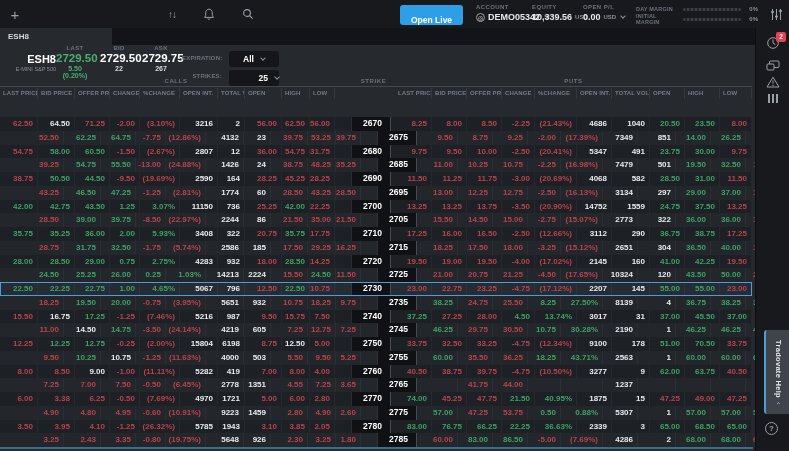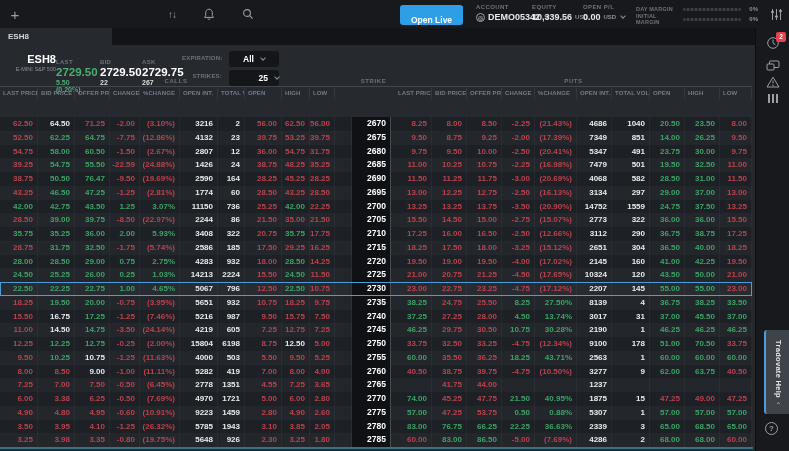--- a/index.html
+++ b/index.html
@@ -42,21 +42,21 @@
   
   .tabbar{ position:absolute; left:0; top:28px; width:755px; height:17px; background:#121417;}
   .tab{ position:absolute; left:0; top:0; width:112px; height:17px; background:var(--panel-bg);
     color:#d4d7db; font-size:8px; font-weight:700; line-height:17px; padding-left:8px; cursor:pointer;}
 
   
   .chain-head{ position:absolute; left:0; top:45px; width:755px; height:72px; background:var(--panel-bg);}
   .sym-block{ position:absolute; left:12px; top:8px; width:44px; text-align:right;}
   .sym{ font-size:11px; font-weight:700; color:#fff;}
   .sym-name{ font-size:5.5px; color:#8a9099; margin-top:1px; white-space:nowrap;}
-  .quote{ position:absolute; top:14px; text-align:left;}
+  .quote{ position:absolute; top:0; text-align:center;}
   .q-label{ font-size:6px; color:#6d737c; font-weight:700; letter-spacing:.3px;}
   .q-main{ font-size:11.5px; font-weight:700; margin-top:1px;}
   .q-sub{ font-size:7px; font-weight:700; margin-top:1px;}
   .q-last{ left:56px; width:38px;}
   .q-last .q-main,.q-last .q-sub{ color:#4caf72;}
   .q-bid{ left:100px; width:38px;} .q-ask{ left:142px; width:38px;}
   .q-bid .q-main,.q-ask .q-main{ color:#fff;}
   .q-bid .q-sub,.q-ask .q-sub{ color:#d8dadd;}
   .dd-label{ position:absolute; width:40px; text-align:right; font-size:6px; color:#6d737c; font-weight:700; letter-spacing:.2px;}
   .dropdown{ position:absolute; left:229px; width:50px; height:16px; background:#141619; border-radius:3px;
@@ -77,25 +77,25 @@
   .hcell.empty{ border-right:none; cursor:default;}
 
   .opt-band{ position:absolute; left:0; top:54px; width:755px; height:18px; background:var(--panel-bg);
     display:flex; align-items:center; gap:5px; padding-left:10px;}
   .opt-sym{ font-size:9.5px; font-weight:700; color:#fff;}
   .opt-name{ font-size:6px; color:#8a9099;}
 
   
   .rows{ position:absolute; left:0; top:117px; width:755px;}
   .row{ height:13.75px; background:var(--row-a); cursor:pointer; position:relative;}
-  .row.alt{ background:var(--row-b);}
+  .row.alt{ background:var(--row-b);padding-left:26px;}
   .row.selected{ background:#272c33; outline:1px solid var(--sel); outline-offset:-1px; z-index:2;}
   .cell{ font-size:8px; font-weight:700; text-align:right; padding-right:4px; line-height:13.75px;
     border-right:1px solid rgba(255,255,255,.04); overflow:hidden; white-space:nowrap;}
-  .cell.strike{ background:#0f1114; color:#fff; text-align:right; padding-left:7px; font-size:8.5px;
+  .cell.strike{ background:#0f1114; color:#fff; text-align:center; padding-left:7px; font-size:8.5px;
     border-right:none;}
   .cell.spacer{ border-right:1px solid rgba(255,255,255,.06);}
   .cell.gap{ border-right:none; border-left:1px solid #474c54; padding:0;}
   .col-r{ color:var(--red);} .col-g{ color:var(--green);} .col-w{ color:var(--white);}
   .scroll-line{ position:absolute; left:0; top:447px; width:753px; height:2px; background:#35708f;}
 
   
   .sidebar{ position:absolute; left:755px; top:28px; width:34px; height:423px; background:var(--bar-bg);
     border-left:1px solid #0c0d0f;}
   .sb-icon{ position:absolute; left:0; width:34px; display:flex; justify-content:center; color:#9aa0a8; cursor:pointer;}
@@ -326,21 +326,21 @@
         <div class="cell col-w">5347</div>
         <div class="cell col-w">491</div>
         <div class="cell col-g">23.75</div>
         <div class="cell col-g">30.00</div>
         <div class="cell col-r">9.75</div>
       </div>
       <div class="chain-grid row alt">
         <div class="cell col-r">39.25</div>
         <div class="cell col-g">54.75</div>
         <div class="cell col-g">55.50</div>
-        <div class="cell col-r">-22.59</div>
+        <div class="cell col-r">-13.00</div>
         <div class="cell col-r">(24.88%)</div>
         <div class="cell col-w">1426</div>
         <div class="cell col-w">24</div>
         <div class="cell col-r">38.75</div>
         <div class="cell col-r">48.25</div>
         <div class="cell col-r">35.25</div>
         <div class="cell spacer"></div>
         <div class="cell strike">2685</div>
         <div class="cell gap"></div>
         <div class="cell col-r">11.00</div>
@@ -350,21 +350,21 @@
         <div class="cell col-r">(16.98%)</div>
         <div class="cell col-w">7479</div>
         <div class="cell col-w">501</div>
         <div class="cell col-g">19.50</div>
         <div class="cell col-g">32.50</div>
         <div class="cell col-r">11.00</div>
       </div>
       <div class="chain-grid row">
         <div class="cell col-r">38.75</div>
         <div class="cell col-g">50.50</div>
-        <div class="cell col-g">76.47</div>
+        <div class="cell col-g">44.50</div>
         <div class="cell col-r">-9.50</div>
         <div class="cell col-r">(19.69%)</div>
         <div class="cell col-w">2590</div>
         <div class="cell col-w">164</div>
         <div class="cell col-r">28.25</div>
         <div class="cell col-r">45.25</div>
         <div class="cell col-r">28.25</div>
         <div class="cell spacer"></div>
         <div class="cell strike">2690</div>
         <div class="cell gap"></div>
@@ -824,21 +824,21 @@
         <div class="cell col-g">22.25</div>
         <div class="cell col-g">36.63%</div>
         <div class="cell col-w">2339</div>
         <div class="cell col-w">3</div>
         <div class="cell col-g">65.00</div>
         <div class="cell col-g">68.50</div>
         <div class="cell col-g">65.00</div>
       </div>
       <div class="chain-grid row alt">
         <div class="cell col-r">3.25</div>
-        <div class="cell col-r">3.98</div>
+        <div class="cell col-r">2.43</div>
         <div class="cell col-r">3.35</div>
         <div class="cell col-r">-0.80</div>
         <div class="cell col-r">(19.75%)</div>
         <div class="cell col-w">5648</div>
         <div class="cell col-w">926</div>
         <div class="cell col-r">2.30</div>
         <div class="cell col-r">3.25</div>
         <div class="cell col-r">1.80</div>
         <div class="cell spacer"></div>
         <div class="cell strike">2785</div>

